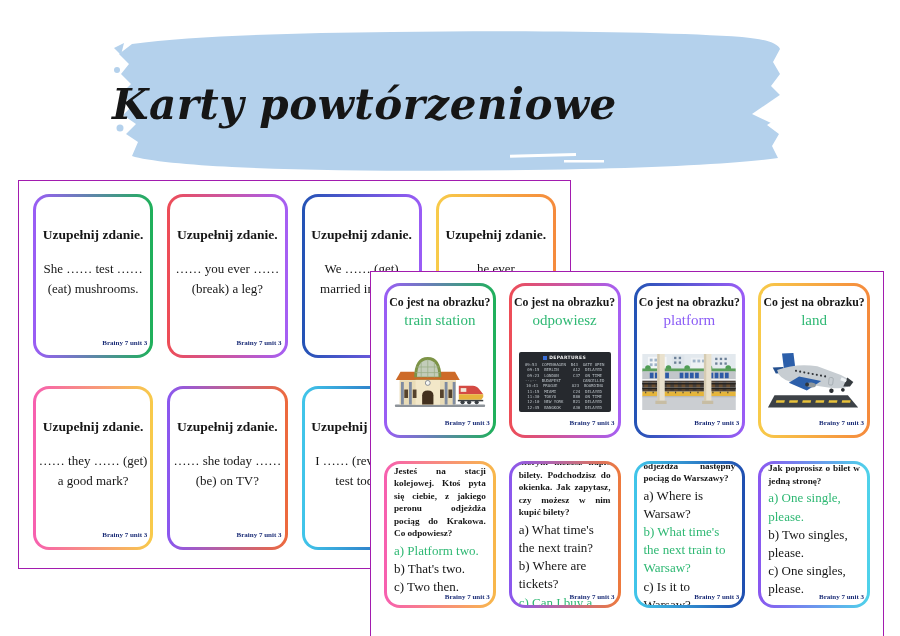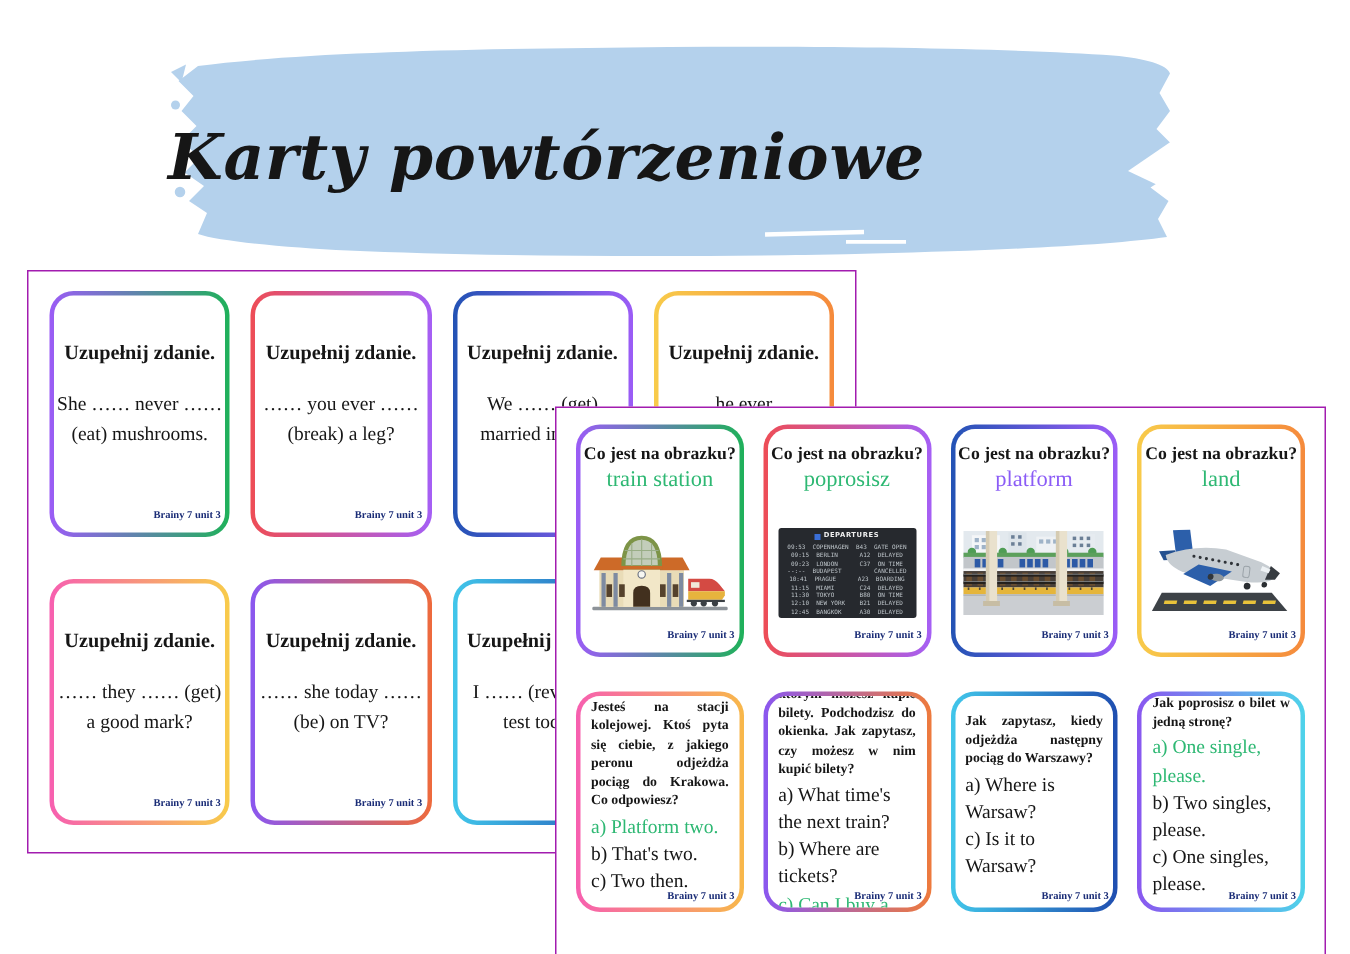--- a/index.html
+++ b/index.html
@@ -74,21 +74,21 @@
   </svg>
   <h1 class="main-title">Karty powtórzeniowe</h1>
 </div>
 
 <section class="page back">
 
   <div class="card" style="background: linear-gradient(to right, rgb(155, 92, 246), rgb(31, 177, 90));">
     <div class="inner">
       <div class="chead">Uzupełnij zdanie.</div>
       <div class="cbody">
-          <div>She …… never ……</div>
+          <div>She …… test ……</div>
           <div>(eat) mushrooms.</div>
         </div>
       <div class="cfoot">Brainy 7 unit 3</div>
     </div>
   </div>
 
   <div class="card" style="background: linear-gradient(to right, rgb(238, 77, 86), rgb(165, 95, 245));">
     <div class="inner">
       <div class="chead">Uzupełnij zdanie.</div>
       <div class="cbody">
@@ -190,21 +190,21 @@
           <circle cx="89" cy="51.5" r="2.2" fill="#3a3f44"></circle>
         </svg>
       </div>
       <div class="cfoot">Brainy 7 unit 3</div>
     </div>
   </div>
 
   <div class="card" style="background: linear-gradient(to right, rgb(238, 77, 86), rgb(165, 95, 245));">
     <div class="inner">
       <div class="phead">Co jest na obrazku?</div>
-      <div class="panswer" style="color: rgb(46, 184, 115);">poprosisz</div>
+      <div class="panswer" style="color: rgb(46, 184, 115);">odpowiesz</div>
       <div class="pimg">
         <div class="board">
           <div class="board-head">
             <span class="board-icon"></span>
             <span>DEPARTURES</span>
           </div>
           <div class="board-rows">
               <div>09:53  COPENHAGEN  B43  GATE OPEN</div>
               <div>09:15  BERLIN      A12  DELAYED</div>
               <div>09:23  LONDON      C37  ON TIME</div>
@@ -389,20 +389,21 @@
       </div>
       <div class="cfoot" style="bottom:4px;">Brainy 7 unit 3</div>
     </div>
   </div>
 
   <div class="card" style="background: linear-gradient(to right, rgb(65, 198, 234), rgb(31, 78, 176));">
     <div class="inner qinner">
       <div class="qprompt">Jak zapytasz, kiedy odjeżdża następny pociąg do Warszawy?</div>
       <div class="qanswers">
         <div class="ans">a) Where is Warsaw?</div>
+        <div class="ans" style="color: rgb(46, 184, 115);">b) What time's the next train to Warsaw?</div>
         <div class="ans">c) Is it to Warsaw?</div>
       </div>
       <div class="cfoot" style="bottom:4px;">Brainy 7 unit 3</div>
     </div>
   </div>
 
   <div class="card" style="background: linear-gradient(to right, rgb(138, 87, 240), rgb(78, 211, 234));">
     <div class="inner qinner">
       <div class="qprompt">Jak poprosisz o bilet w jedną stronę?</div>
       <div class="qanswers">

